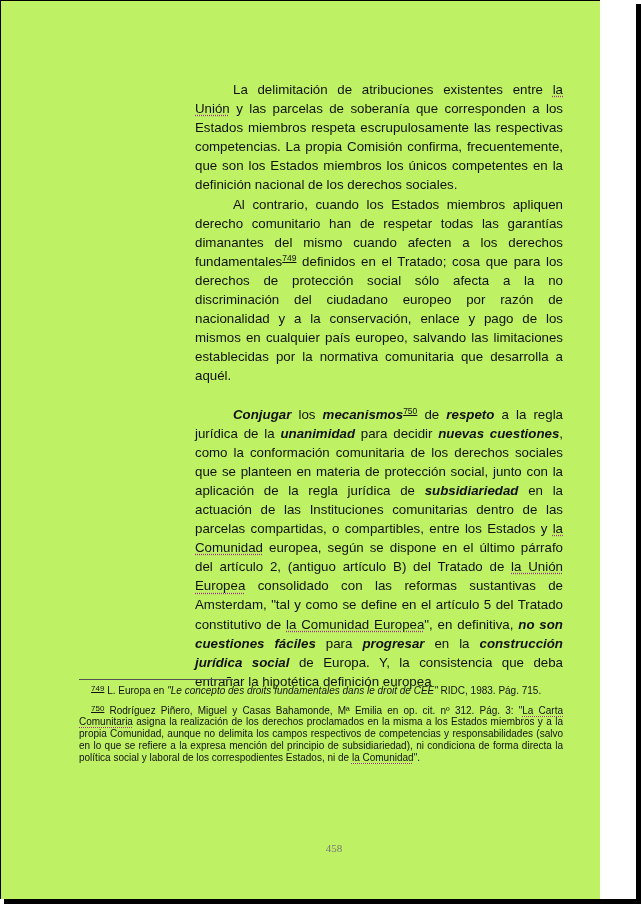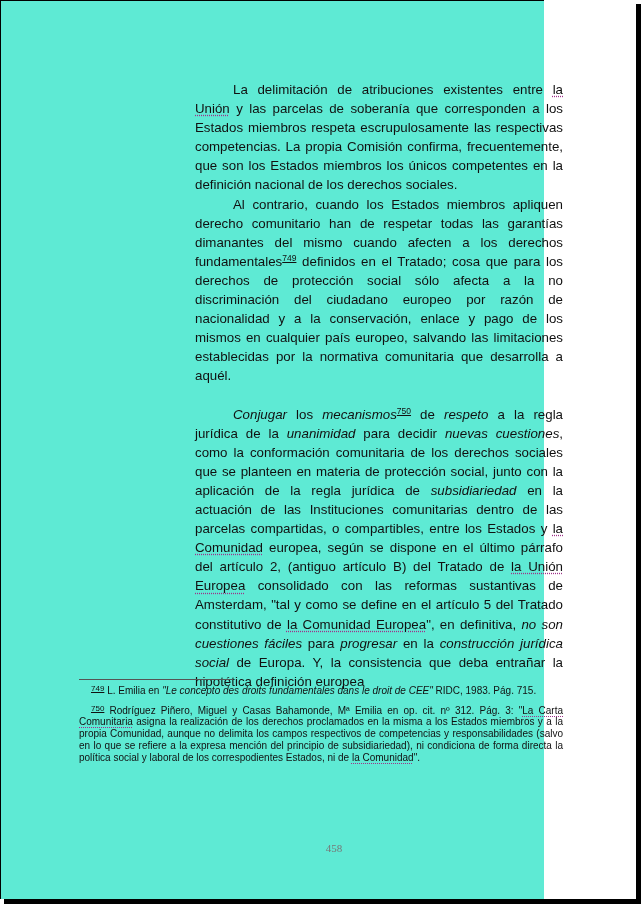--- a/index.html
+++ b/index.html
@@ -1,36 +1,36 @@
 <!DOCTYPE html>
 <html><head>
 <meta charset="utf-8">
 <style>
   html, body { margin: 0; padding: 0; background: #ffffff; }
   body { width: 641px; height: 904px; position: relative; overflow: hidden; }
   .page {
     position: absolute; left: 0; top: 0;
-    width: 544px; height: 899px;
-    background: #5eead4;
+    width: 600px; height: 899px;
+    background: #bef264;
     border-top: 1px solid #000;
     border-left: 1px solid #000;
     box-sizing: border-box;
   }
   .shadow-right { position: absolute; left: 636px; top: 4px; width: 5px; height: 900px; background: #000; }
   .shadow-bottom { position: absolute; left: 4px; top: 899px; width: 637px; height: 5px; background: #000; }
   .body-text {
     position: absolute; left: 194px; top: 79px; width: 368px;
     font-family: "Liberation Sans", sans-serif;
     font-size: 13.3px; line-height: 19.1px; color: #111;
     text-align: justify;
   }
   .body-text p { margin: 0; text-indent: 38px; }
   .body-text p.gap { margin-top: 19px; }
   .sup { font-size: 8.5px; vertical-align: 5px; line-height: 0; text-decoration: underline; }
-  .bi { font-weight: normal; font-style: italic; }
+  .bi { font-weight: bold; font-style: italic; }
   .ul { text-decoration: underline dotted #a0308a; text-underline-offset: 2px; }
   .fn-rule { position: absolute; left: 78px; top: 678px; width: 154px; height: 1px; background: #555; }
   .footnotes {
     position: absolute; left: 78px; top: 684px; width: 484px;
     font-family: "Liberation Sans", sans-serif;
     font-size: 10px; line-height: 11.7px; color: #111;
     text-align: justify;
   }
   .footnotes p { margin: 0 0 8px 0; text-indent: 12px; }
   .footnotes .sup { font-size: 8px; vertical-align: 3px; }
@@ -46,20 +46,20 @@
 <div class="page">
   <div class="body-text">
     <p><span>La delimitación de atribuciones existentes entre </span><span class="ul">la Unión</span><span> y las parcelas de soberanía que corresponden a los Estados miembros respeta escrupulosamente las respectivas competencias. La propia Comisión confirma, frecuentemente, que son los Estados miembros los únicos competentes en la definición nacional de los derechos sociales.</span></p>
     <p><span>Al contrario, cuando los Estados miembros apliquen derecho comunitario han de respetar todas las garantías dimanantes del mismo cuando afecten a los derechos fundamentales</span><span class="sup">749</span><span> definidos en el Tratado; cosa que para los derechos de protección social sólo afecta a la no discriminación del ciudadano europeo por razón de nacionalidad y a la conservación, enlace y pago de los mismos en cualquier país europeo, salvando las limitaciones establecidas por la normativa comunitaria que desarrolla a aquél.</span></p>
     <p class="gap"><span class="bi">Conjugar</span><span> los </span><span class="bi">mecanismos</span><span class="sup">750</span><span> de </span><span class="bi">respeto</span><span> a la regla jurídica de la </span><span class="bi">unanimidad</span><span> para decidir </span><span class="bi">nuevas cuestiones</span><span>, como la conformación comunitaria de los derechos sociales que se planteen en materia de protección social, junto con la aplicación de la regla jurídica de </span><span class="bi">subsidiariedad</span><span> en la actuación de las Instituciones comunitarias dentro de las parcelas compartidas, o compartibles, entre los Estados y </span><span class="ul">la Comunidad</span><span> europea, según se dispone en el último párrafo del artículo 2, (antiguo artículo B) del Tratado de </span><span class="ul">la Unión Europea</span><span> consolidado con las reformas sustantivas de Amsterdam, "tal y como se define en el artículo 5 del Tratado constitutivo de </span><span class="ul">la Comunidad Europea</span><span>", en definitiva, </span><span class="bi">no son cuestiones fáciles</span><span> para </span><span class="bi">progresar</span><span> en la </span><span class="bi">construcción jurídica social</span><span> de Europa. Y, la consistencia que deba entrañar la hipotética definición europea</span></p>
   </div>
 
   <div class="fn-rule"></div>
 
   <div class="footnotes">
-    <p><span class="sup">749</span><span> L. Emilia en </span><span class="it">"Le concepto des droits fundamentales dans le droit de CEE"</span><span> RIDC, 1983. Pág. 715.</span></p>
+    <p><span class="sup">749</span><span> L. Europa en </span><span class="it">"Le concepto des droits fundamentales dans le droit de CEE"</span><span> RIDC, 1983. Pág. 715.</span></p>
     <p><span class="sup">750</span><span> Rodríguez Piñero, Miguel y Casas Bahamonde, Mª Emilia en op. cit. nº 312. Pág. 3: "</span><span class="ul">La Carta Comunitaria</span><span> asigna la realización de los derechos proclamados en la misma a los Estados miembros y a la propia Comunidad, aunque no delimita los campos respectivos de competencias y responsabilidades (salvo en lo que se refiere a la expresa mención del principio de subsidiariedad), ni condiciona de forma directa la política social y laboral de los correspodientes Estados, ni de </span><span class="ul">la Comunidad</span><span>".</span></p>
   </div>
 
   <div class="page-number">458</div>
 </div>
 <div class="shadow-right"></div>
 <div class="shadow-bottom"></div>
 
 </body></html>

